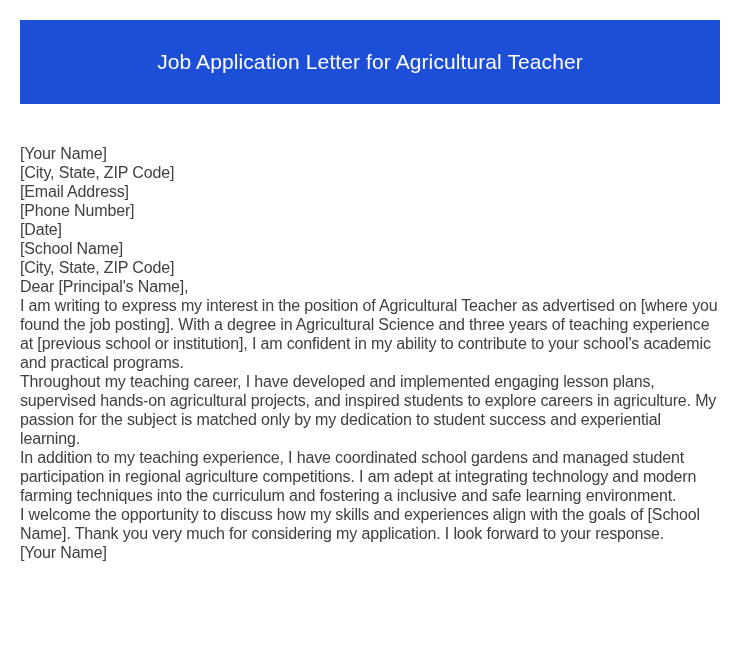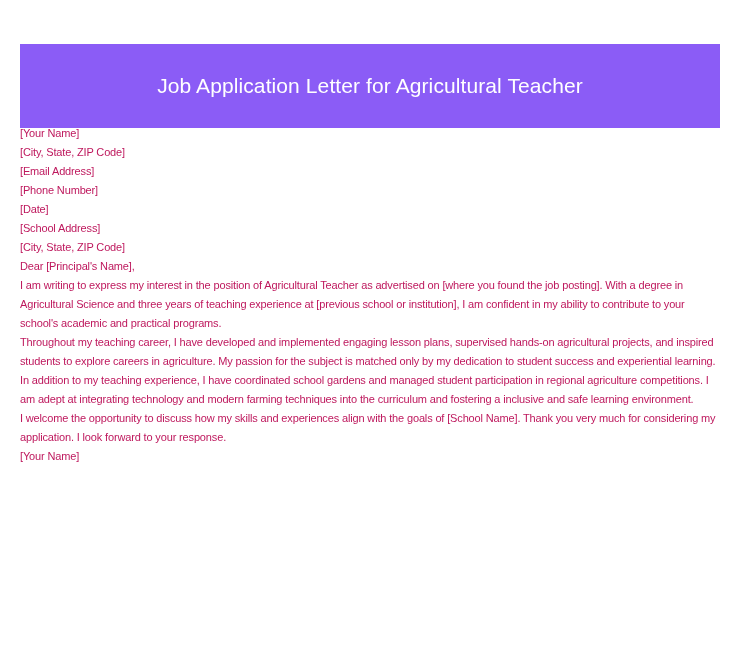--- a/index.html
+++ b/index.html
@@ -13,63 +13,62 @@
       position: relative;
       overflow: hidden;
       font-family: "Liberation Sans", sans-serif;
     }
     .header {
       position: absolute;
       left: 20px;
       top: 20px;
       width: 700px;
       height: 84px;
-      background: #8b5cf6;
+      background: #1d4ed8;
       display: flex;
       align-items: center;
       justify-content: center;
-      margin-top: 24px;
     }
     .header h1 {
       margin: 0;
       color: #ffffff;
       font-family: "Liberation Sans", sans-serif;
       font-weight: normal;
       font-size: 21px;
       letter-spacing: 0.1px;
     }
     .letter {
       position: absolute;
       left: 20px;
-      top: 124px;
+      top: 144px;
       width: 705px;
-      color: #be185d;
+      color: #404040;
       font-family: "Liberation Sans", sans-serif;
-      font-size: 11px;
+      font-size: 16px;
       line-height: 19px;
       letter-spacing: -0.15px;
     }
     .letter p {
       margin: 0;
     }
   </style>
 </head>
 <body>
 
 <div class="header">
   <h1>Job Application Letter for Agricultural Teacher</h1>
 </div>
 
 <div class="letter">
   <p>[Your Name]</p>
   <p>[City, State, ZIP Code]</p>
   <p>[Email Address]</p>
   <p>[Phone Number]</p>
   <p>[Date]</p>
-  <p>[School Address]</p>
+  <p>[School Name]</p>
   <p>[City, State, ZIP Code]</p>
   <p>Dear [Principal's Name],</p>
   <p>I am writing to express my interest in the position of Agricultural Teacher as advertised on [where you found the job posting]. With a degree in Agricultural Science and three years of teaching experience at [previous school or institution], I am confident in my ability to contribute to your school's academic and practical programs.</p>
   <p>Throughout my teaching career, I have developed and implemented engaging lesson plans, supervised hands-on agricultural projects, and inspired students to explore careers in agriculture. My passion for the subject is matched only by my dedication to student success and experiential learning.</p>
   <p>In addition to my teaching experience, I have coordinated school gardens and managed student participation in regional agriculture competitions. I am adept at integrating technology and modern farming techniques into the curriculum and fostering a inclusive and safe learning environment.</p>
   <p>I welcome the opportunity to discuss how my skills and experiences align with the goals of [School Name]. Thank you very much for considering my application. I look forward to your response.</p>
   <p>[Your Name]</p>
 </div>
 
 </body></html>

